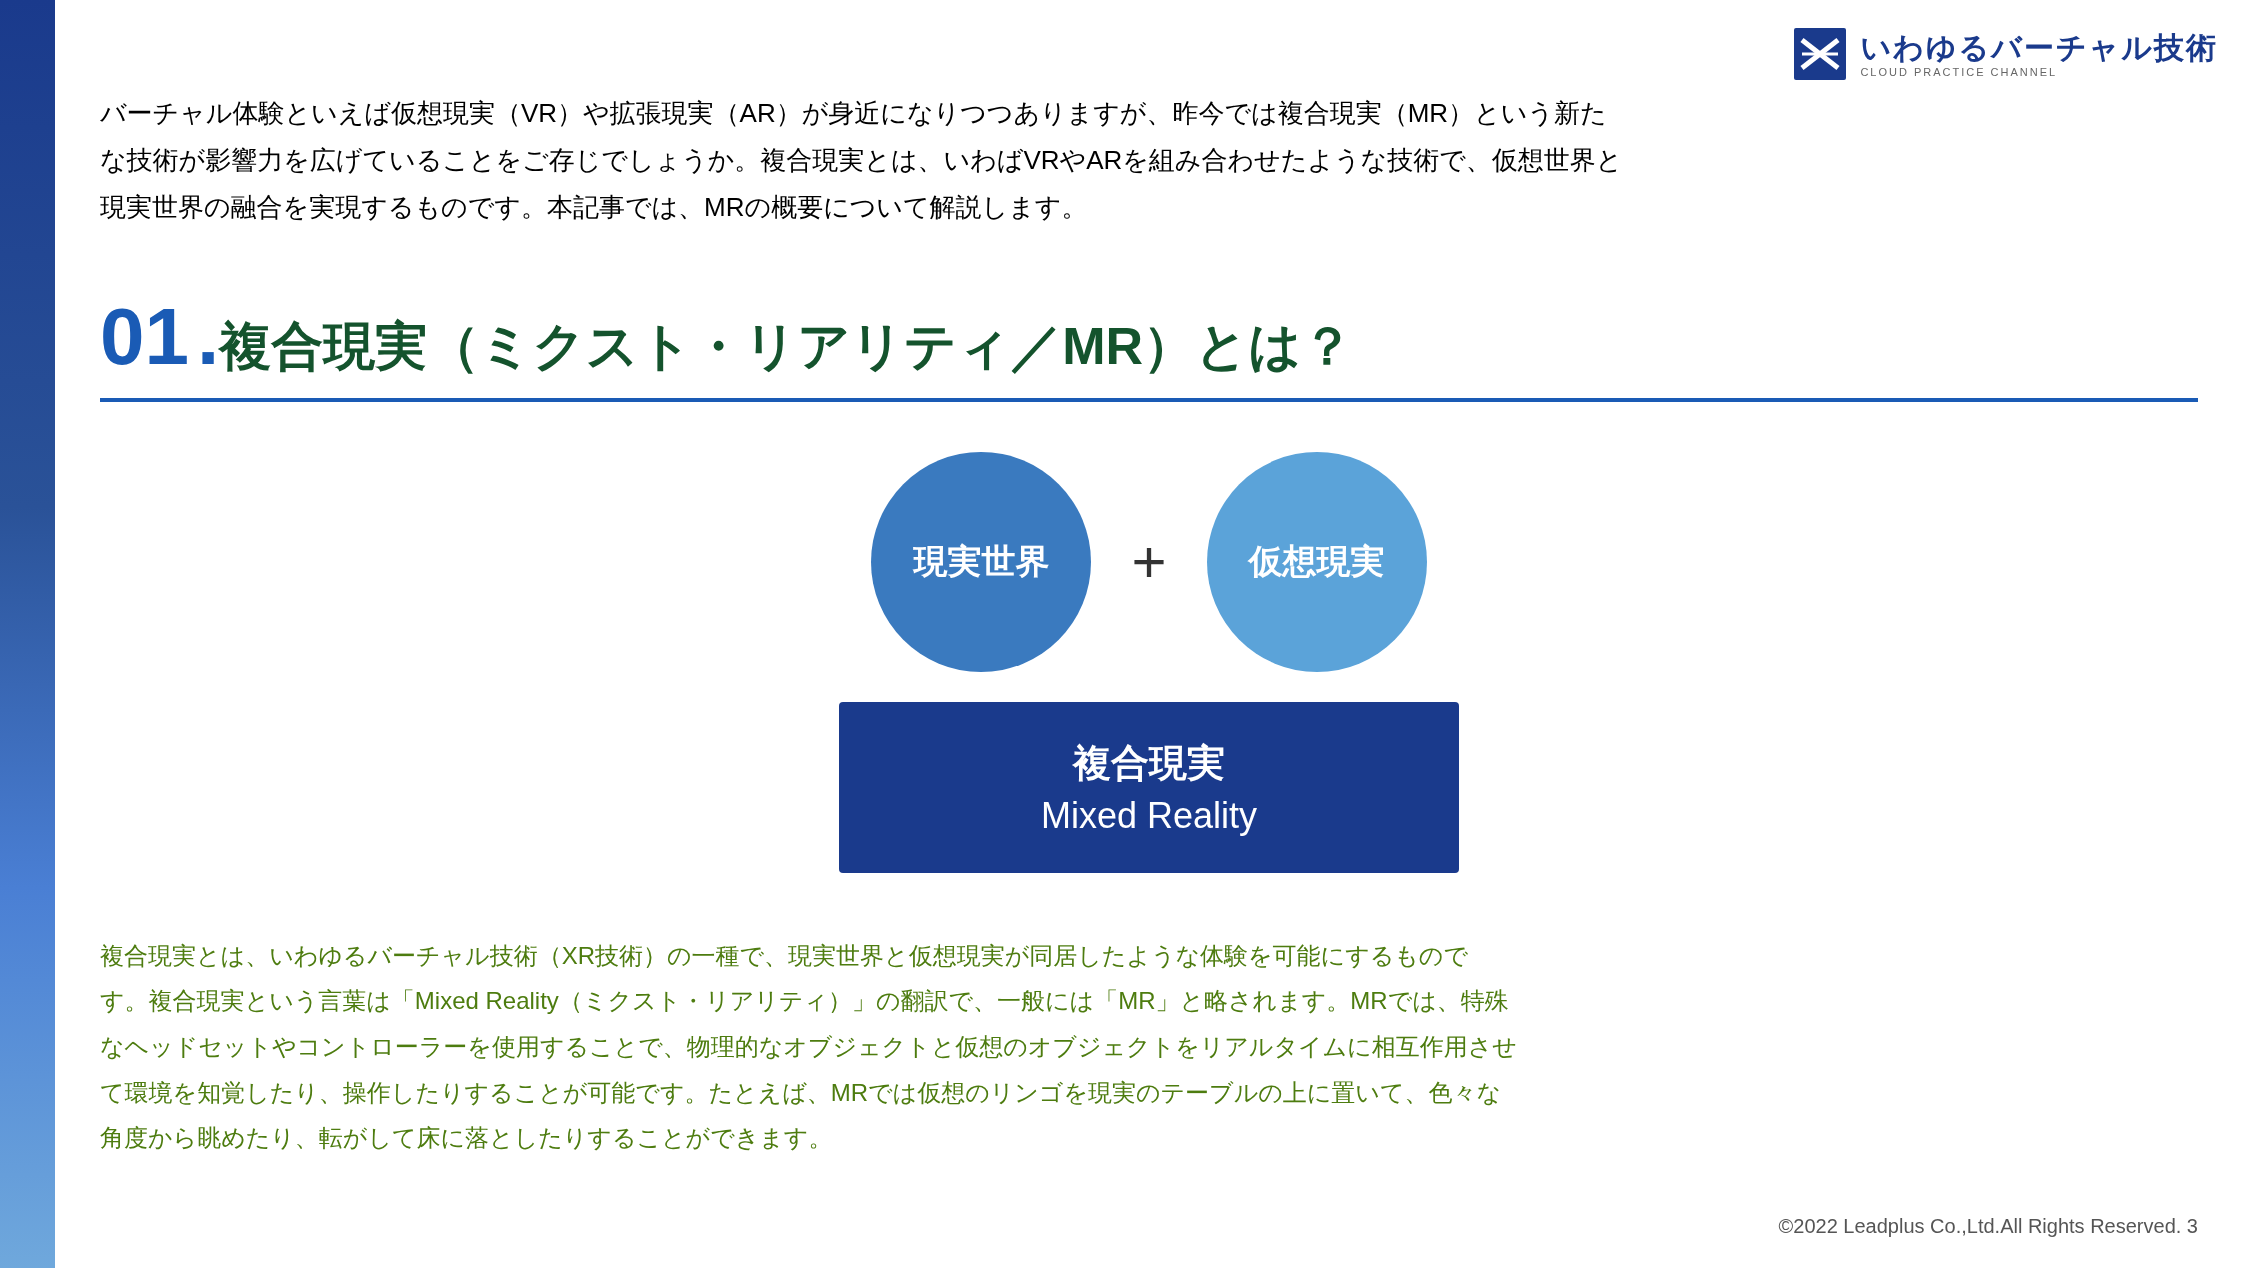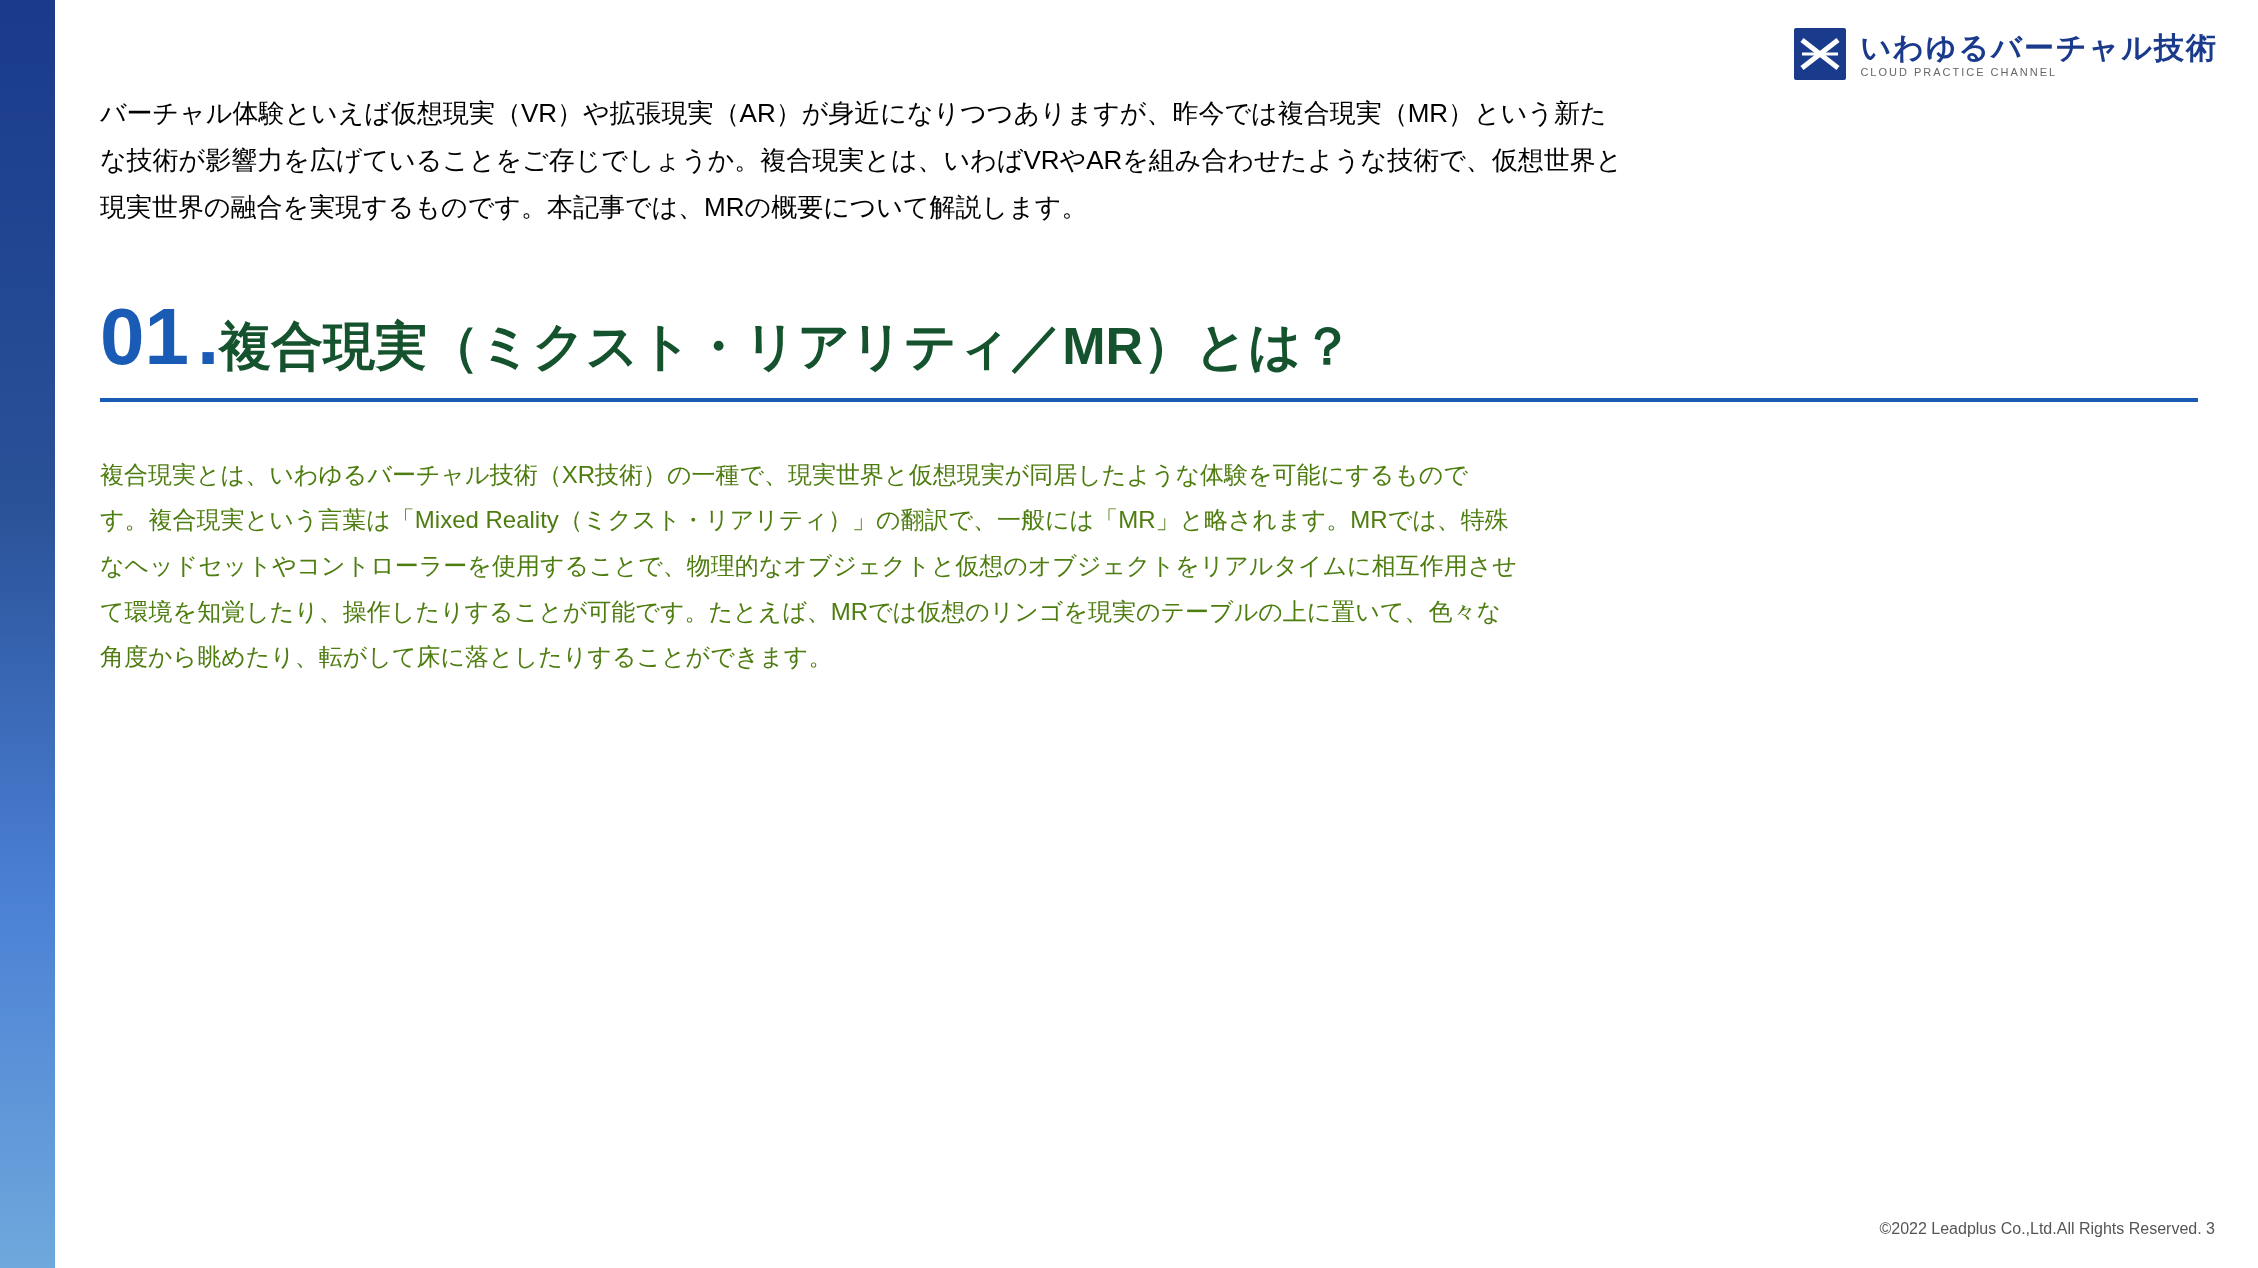--- a/index.html
+++ b/index.html
@@ -168,22 +168,22 @@
       font-size: 24px;
       line-height: 1.9;
       color: #4d7c0f;
       max-width: 2050px;
     }
 
     
     .footer {
       position: absolute;
       bottom: 30px;
-      right: 43px;
-      font-size: 16px;
+      right: 60px;
+      font-size: 20px;
       color: #555;
     }
   </style>
 </head>
 <body>
 
 <div class="left-bar"></div>
 
 <div class="logo-area">
   <svg class="logo-icon" viewBox="0 0 52 52" fill="none" xmlns="http://www.w3.org/2000/svg">
@@ -205,20 +205,35 @@
 現実世界の融合を実現するものです。本記事では、MRの概要について解説します。</p>
 
   <div class="section-heading">
     <span class="heading-number">01</span>
     <span class="heading-dot">.</span>
     <span class="heading-text">複合現実（ミクスト・リアリティ／MR）とは？</span>
   </div>
 
   <div class="divider"></div>
 
+  <div class="diagram-area">
+    <div class="circles-row">
+      <div class="circle-item">
+        <span>現実世界</span>
+      </div>
+      <span class="plus-sign">+</span>
+      <div class="circle-item lighter">
+        <span>仮想現実</span>
+      </div>
+    </div>
+    <div class="result-box">
+      <div class="line1">複合現実</div>
+      <div class="line2">Mixed Reality</div>
+    </div>
+  </div>
 
   <p class="bottom-text" style="white-space: pre-line;">複合現実とは、いわゆるバーチャル技術（XR技術）の一種で、現実世界と仮想現実が同居したような体験を可能にするもので
 す。複合現実という言葉は「Mixed Reality（ミクスト・リアリティ）」の翻訳で、一般には「MR」と略されます。MRでは、特殊
 なヘッドセットやコントローラーを使用することで、物理的なオブジェクトと仮想のオブジェクトをリアルタイムに相互作用させ
 て環境を知覚したり、操作したりすることが可能です。たとえば、MRでは仮想のリンゴを現実のテーブルの上に置いて、色々な
 角度から眺めたり、転がして床に落としたりすることができます。</p>
 
 </div>
 
 <div class="footer">

